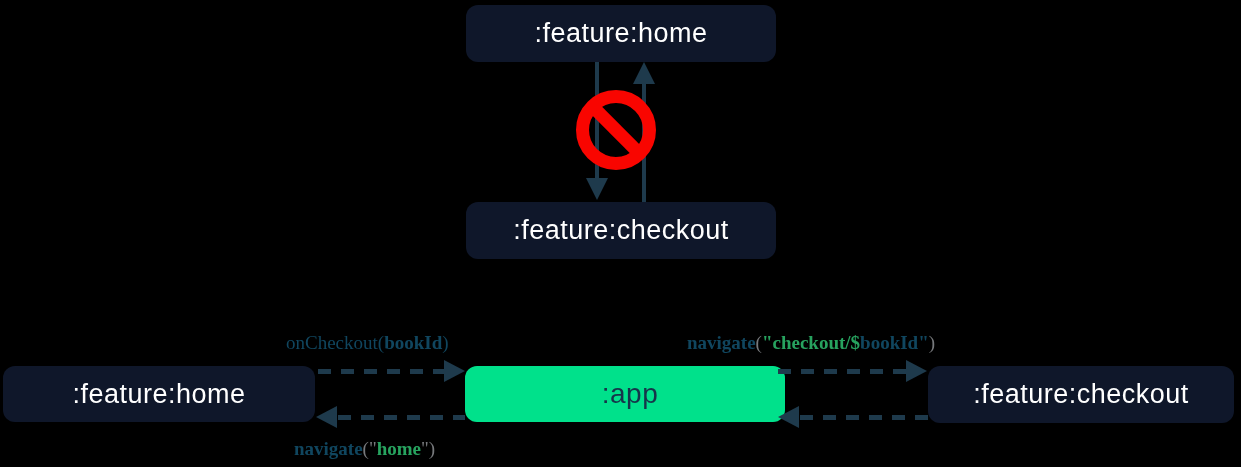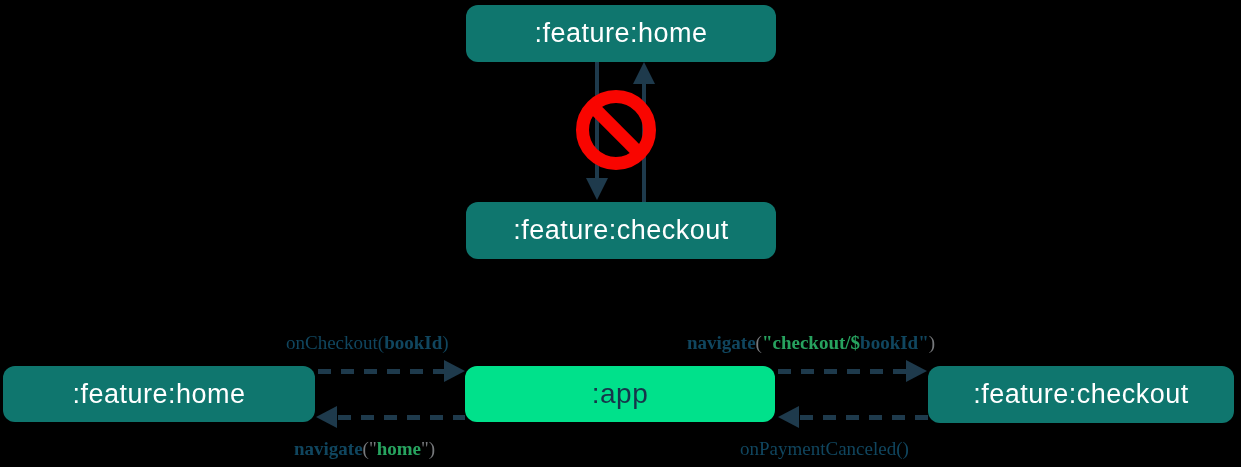--- a/index.html
+++ b/index.html
@@ -5,21 +5,21 @@
   html,body{margin:0;padding:0;background:#000;}
   .canvas{
     position:relative;
     width:1241px;height:467px;
     background:#000;
     font-family:"Liberation Sans",sans-serif;
     overflow:hidden;
   }
   .box{
     position:absolute;
-    background:#0f766e;
+    background:#0f172a;
     border-radius:12px;
     display:flex;align-items:center;justify-content:center;
     color:#fff;
     font-size:27px;
     letter-spacing:.5px;
   }
   .box.green{background:#00e18b;color:#16354a;font-size:28px;}
   .vline{position:absolute;width:4px;background:#1e3a4c;}
   .head-down{position:absolute;width:0;height:0;
     border-left:11px solid transparent;border-right:11px solid transparent;
@@ -73,21 +73,21 @@
   </div>
 
   <div class="box" style="left:466px;top:202px;width:310px;height:57px;">
     <span>:feature:checkout</span>
   </div>
 
   <div class="box" style="left:3px;top:366px;width:312px;height:56px;">
     <span>:feature:home</span>
   </div>
 
-  <div class="box green" style="left:465px;top:366px;width:310px;height:56px;">
+  <div class="box green" style="left:465px;top:366px;width:310px;height:56px;padding-left:10px;">
     <span>:app</span>
   </div>
 
   <div class="box" style="left:928px;top:366px;width:306px;height:57px;">
     <span>:feature:checkout</span>
   </div>
 
   <div class="code" style="left:286px;top:331px;"><span style="color: rgb(16, 70, 95);">onCheckout(</span><span style="color: rgb(16, 70, 95); font-weight: 700;">bookId</span><span style="color: rgb(16, 70, 95);">)</span></div>
   <div class="dash" style="left:318px;top:369px;width:128px;"></div>
   <div class="head-right" style="left:444px;top:360px;"></div>
@@ -95,15 +95,14 @@
   <div class="dash" style="left:338px;top:415px;width:127px;"></div>
   <div class="head-left" style="left:316px;top:406px;"></div>
   <div class="code" style="left:294px;top:437px;"><span style="color: rgb(16, 70, 95); font-weight: 700;">navigate</span><span style="color: rgb(119, 121, 124);">("</span><span style="color: rgb(39, 163, 95); font-weight: 700; margin-top: 44px;">home</span><span style="color: rgb(119, 121, 124);">")</span></div>
 
   <div class="code" style="left:687px;top:331px;"><span style="color: rgb(16, 70, 95); font-weight: 700;">navigate</span><span style="color: rgb(119, 121, 124);">(</span><span style="color: rgb(39, 163, 95); font-weight: 700;">"checkout/$</span><span style="color: rgb(16, 70, 95); font-weight: 700;">bookId</span><span style="color: rgb(16, 70, 95); font-weight: 700;">"</span><span style="color: rgb(119, 121, 124);">)</span></div>
   <div class="dash" style="left:778px;top:369px;width:128px;"></div>
   <div class="head-right" style="left:906px;top:360px;"></div>
 
   <div class="dash" style="left:800px;top:415px;width:128px;"></div>
   <div class="head-left" style="left:778px;top:406px;"></div>
-  <div class="code" style="left:740px;top:437px;"><span style="color: rgb(16, 70, 95);">onPaymentCanceled()</span></div>
 
 </div>
 
 </body></html>

